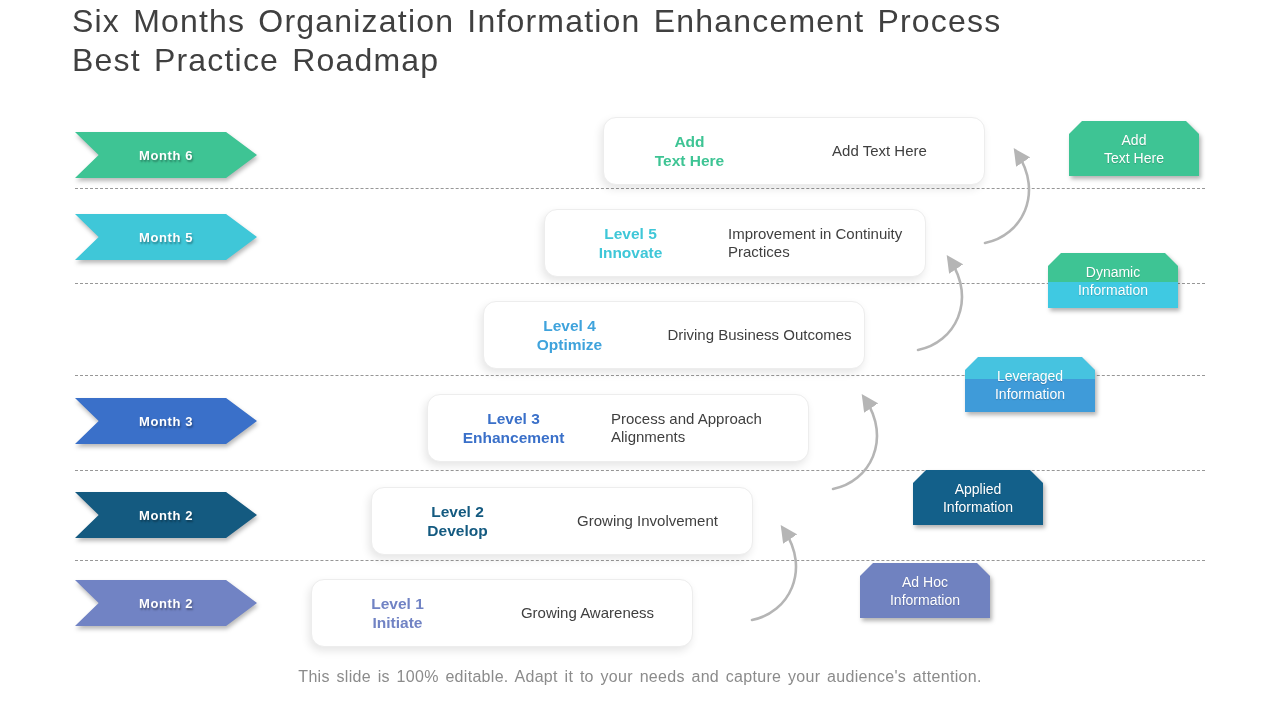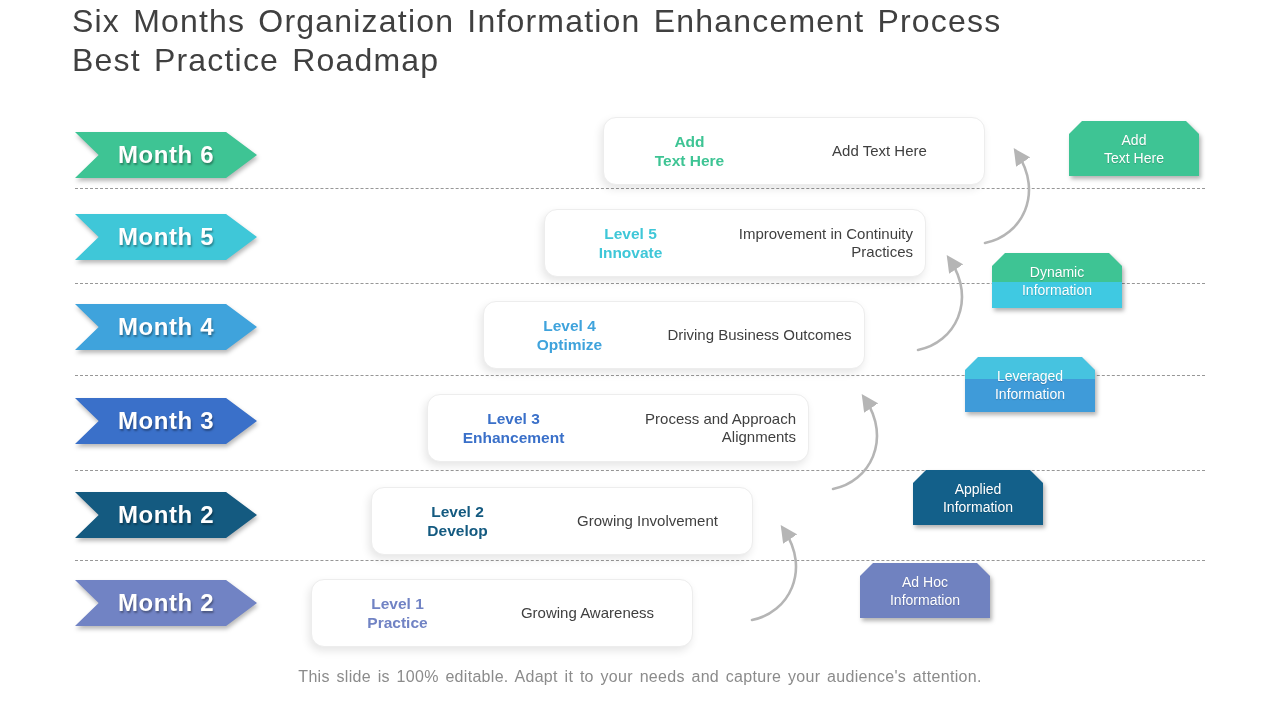--- a/index.html
+++ b/index.html
@@ -26,39 +26,39 @@
   
   .banner-wrap{
     position:absolute;width:182px;height:46px;z-index:3;
     filter:drop-shadow(1px 3px 2px rgba(0,0,0,0.28));
   }
   .banner{
     width:100%;height:100%;
     background:var(--c,#888);
     clip-path:polygon(0 0, 83% 0, 100% 50%, 83% 100%, 0 100%, 13% 50%);
     display:flex;align-items:center;justify-content:center;
-    color:#fff;font-size:24px;font-weight:bold;letter-spacing:.6px;
+    color:#fff;font-size:13px;font-weight:bold;letter-spacing:.6px;
     text-shadow:1px 2px 2px rgba(0,0,0,0.35);
   }
 
   
   .card{
     position:absolute;width:380px;height:66px;z-index:3;
     background:#fff;border:1px solid #ededed;border-radius:13px;
     box-shadow:-2px 4px 9px rgba(0,0,0,0.10);
     display:flex;align-items:center;
   }
   .card .lvl{
     width:45%;display:flex;flex-direction:column;align-items:center;justify-content:center;
     font-size:15.5px;font-weight:bold;line-height:19px;color:var(--c,#444);
     text-align:center;
   }
   .card .desc{
     width:55%;display:flex;align-items:center;justify-content:center;
-    font-size:15px;line-height:18px;color:#3f3f3f;text-align:right;
+    font-size:15px;line-height:18px;color:#3f3f3f;text-align:left;
   }
   .card .desc span{display:inline-block;max-width:185px;}
 
   
   .tag-wrap{
     position:absolute;width:130px;height:55px;z-index:4;
     filter:drop-shadow(2px 3px 2px rgba(0,0,0,0.30));
   }
   .tag{
     width:100%;height:100%;
@@ -107,23 +107,20 @@
       <path d="M 752 620 C 789 613, 811 570, 784 530" marker-end="url(#ah)"></path>
     </g>
   </svg>
 
   <div class="banner-wrap" style="left:75px;top:132px">
     <div class="banner" style="--c: #3EC494;">Month 6</div>
   </div>
   <div class="banner-wrap" style="left:75px;top:214px">
     <div class="banner" style="--c: #3FC7D8;">Month 5</div>
   </div>
-  <div class="banner-wrap" style="left:75px;top:304px">
-    <div class="banner" style="--c: #3FA3DC;">Month 4</div>
-  </div>
   <div class="banner-wrap" style="left:75px;top:398px">
     <div class="banner" style="--c: #3A70C9;">Month 3</div>
   </div>
   <div class="banner-wrap" style="left:75px;top:492px">
     <div class="banner" style="--c: #145A80;">Month 2</div>
   </div>
   <div class="banner-wrap" style="left:75px;top:580px">
     <div class="banner" style="--c: #7183C4;">Month 2</div>
   </div>
 
@@ -168,34 +165,34 @@
       <span>Level 2</span>
       <span>Develop</span>
     </div>
     <div class="desc">
         <span>Growing Involvement</span>
       </div>
   </div>
   <div class="card" style="left:311px;top:579px">
     <div class="lvl" style="--c: #7183C4;">
       <span>Level 1</span>
-      <span>Practice</span>
+      <span>Initiate</span>
     </div>
     <div class="desc">
         <span>Growing Awareness</span>
       </div>
   </div>
 
   <div class="tag-wrap" style="left:1069px;top:121px">
     <div class="tag" style="--t: #3EC494; --b: #3EC494;">
       <span>Add</span>
       <span>Text Here</span>
     </div>
   </div>
-  <div class="tag-wrap" style="left:992px;top:253px">
+  <div class="tag-wrap" style="left:1048px;top:253px">
     <div class="tag" style="--s: 52%; --t: #3EC494; --b: #3FC9E2;">
       <span>Dynamic</span>
       <span>Information</span>
     </div>
   </div>
   <div class="tag-wrap" style="left:965px;top:357px">
     <div class="tag" style="--s: 40%; --t: #46C3E0; --b: #3F9BD9;">
       <span>Leveraged</span>
       <span>Information</span>
     </div>

